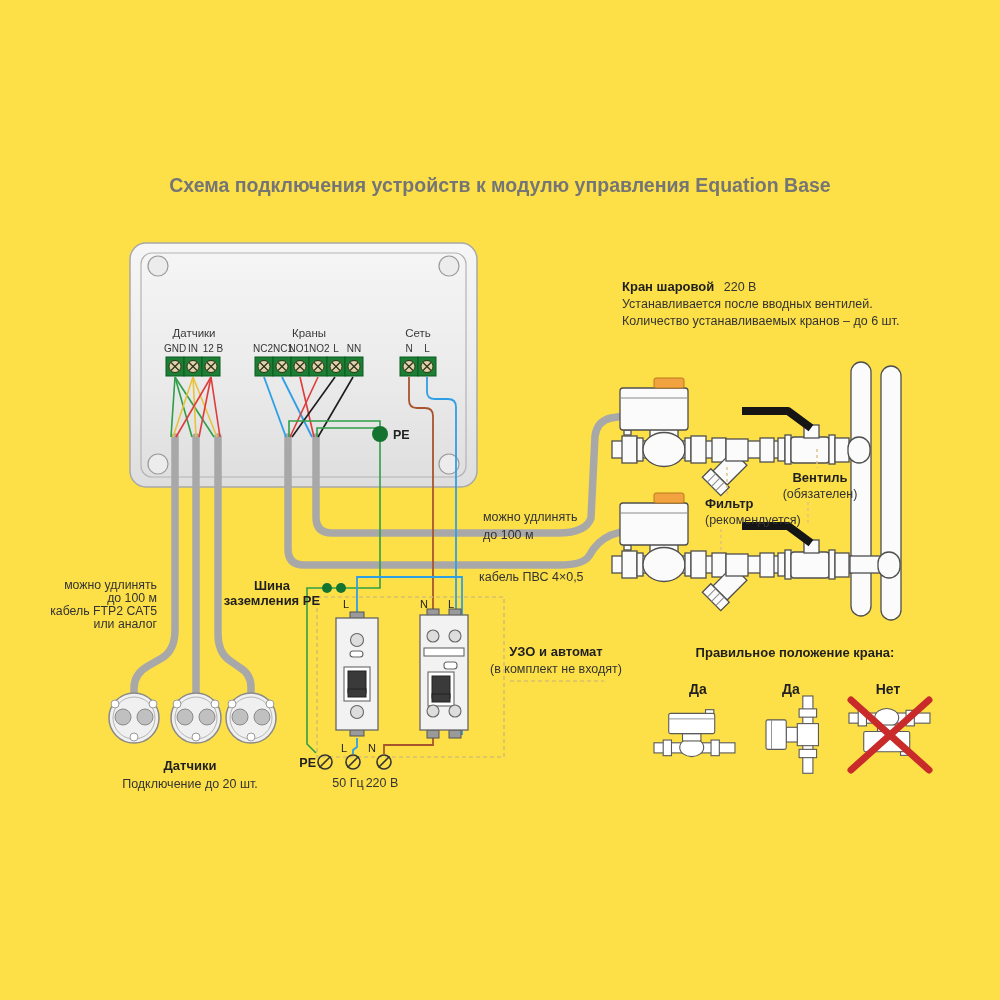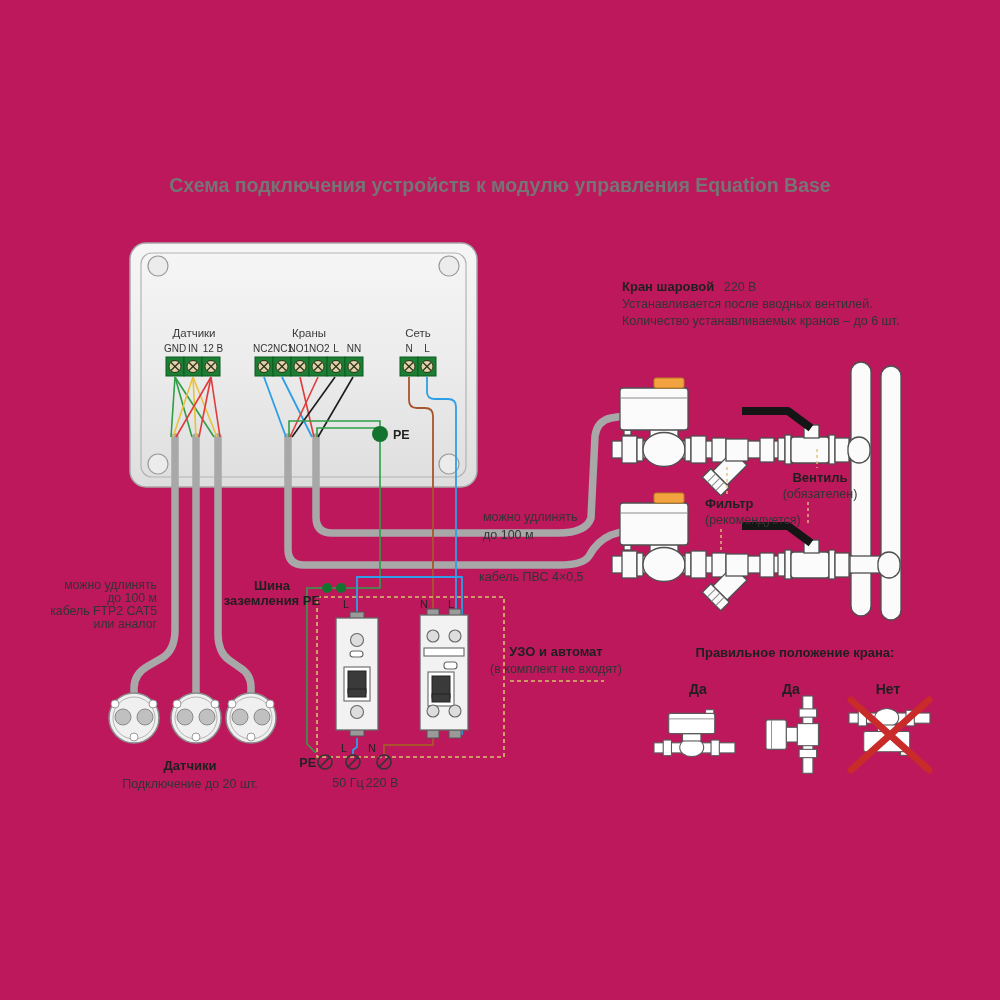--- a/index.html
+++ b/index.html
@@ -1,16 +1,16 @@
 <!DOCTYPE html>
 <html><head>
 <meta charset="utf-8">
 <style>
   html,body{margin:0;padding:0;background:#fff;}
-  .stage{width:1000px;height:1000px;position:relative;background:#be185d;overflow:hidden;}
+  .stage{width:1000px;height:1000px;position:relative;background:#fde047;overflow:hidden;}
   svg text{font-family:"Liberation Sans","DejaVu Sans",sans-serif;}
   .t-title{font-size:19.5px;font-weight:bold;fill:#757575;}
   .t-grp{font-size:11.5px;fill:#3a3a3a;}
   .t-pin{font-size:10px;fill:#333;}
   .t-note{font-size:12.5px;fill:#333;}
   .t-note2{font-size:12.3px;fill:#333;}
   .t-noteb{font-size:13px;font-weight:bold;fill:#1f1f1f;}
   .t-bold14{font-size:14px;font-weight:bold;fill:#1f1f1f;}
   .t-small{font-size:11px;fill:#222;}
   .t-peb{font-size:12.5px;font-weight:bold;fill:#222;}

